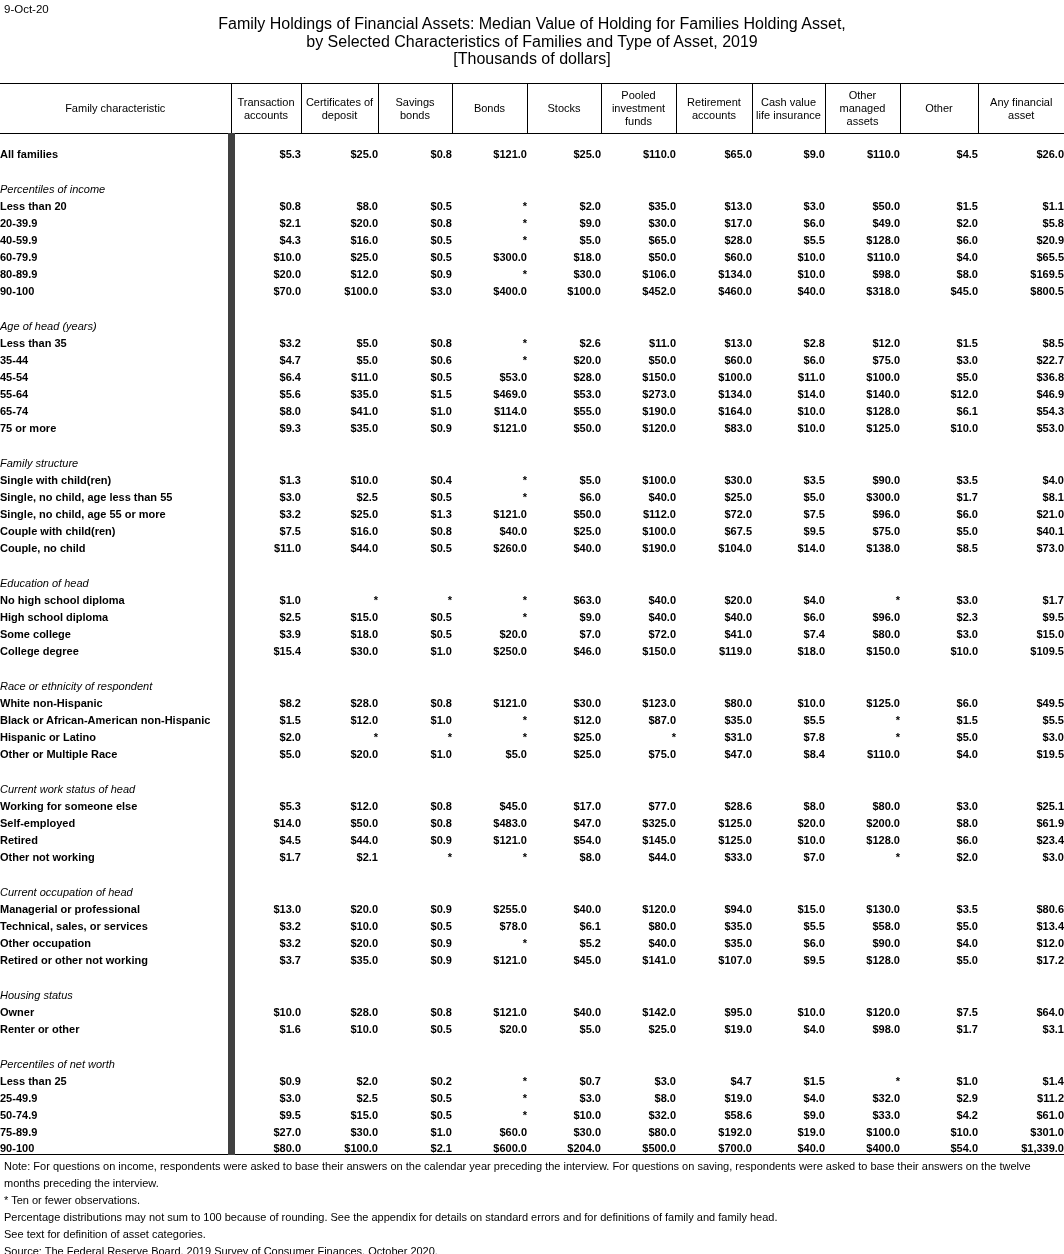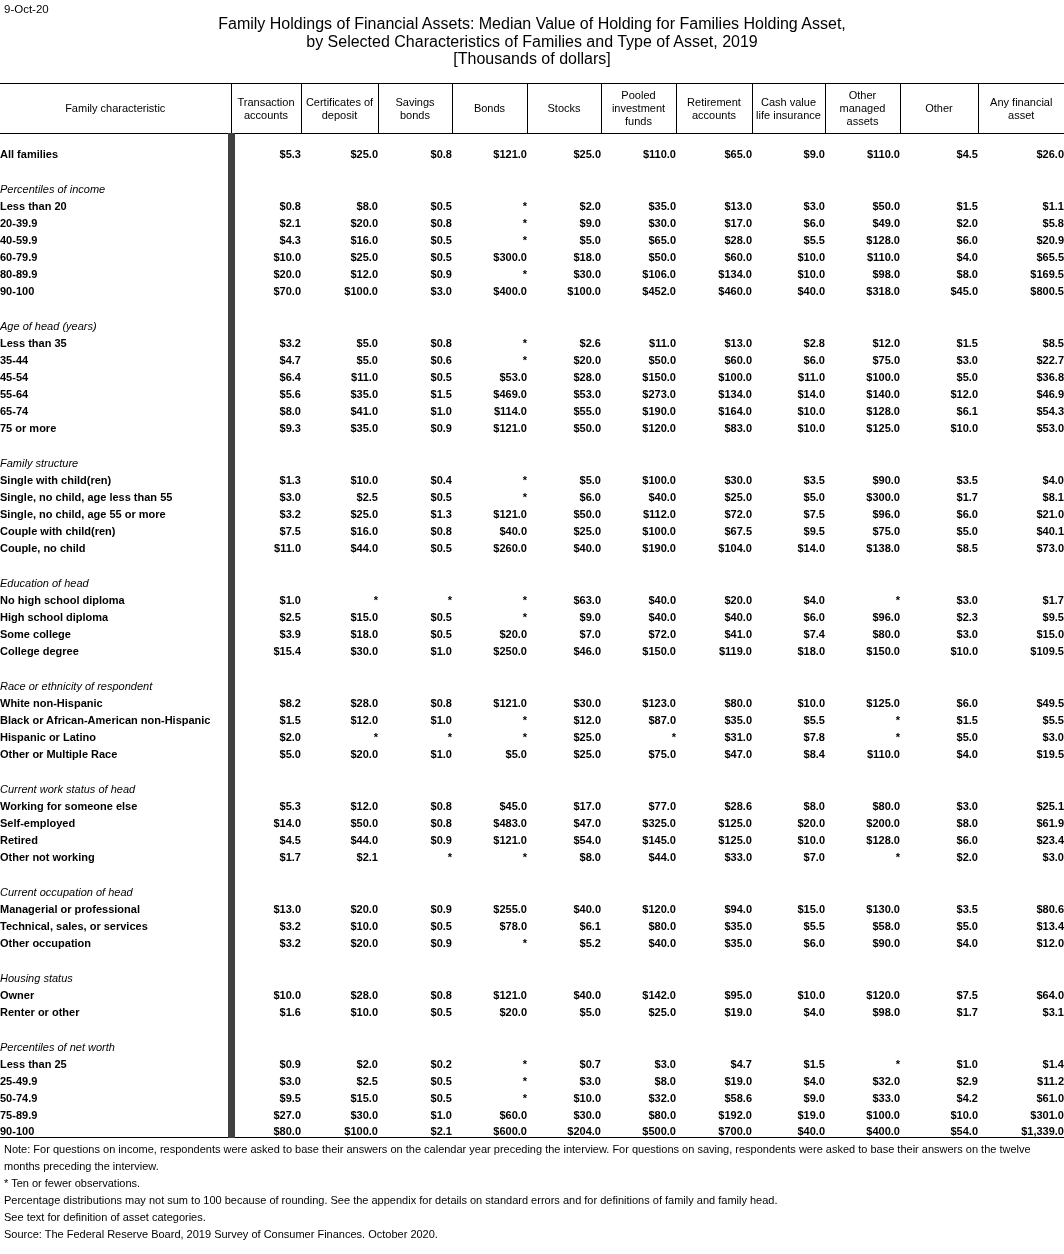--- a/index.html
+++ b/index.html
@@ -593,20 +593,34 @@
           <td class="val">$0.9</td>
           <td class="val">*</td>
           <td class="val">$5.2</td>
           <td class="val">$40.0</td>
           <td class="val">$35.0</td>
           <td class="val">$6.0</td>
           <td class="val">$90.0</td>
           <td class="val">$4.0</td>
           <td class="val">$12.0</td>
         </tr>
+        <tr class="data-row">
+          <td class="lbl">Retired or other not working</td>
+          <td class="val">$3.7</td>
+          <td class="val">$35.0</td>
+          <td class="val">$0.9</td>
+          <td class="val">$121.0</td>
+          <td class="val">$45.0</td>
+          <td class="val">$141.0</td>
+          <td class="val">$107.0</td>
+          <td class="val">$9.5</td>
+          <td class="val">$128.0</td>
+          <td class="val">$5.0</td>
+          <td class="val">$17.2</td>
+        </tr>
         <tr class="spacer-row">
           <td class="lbl"></td>
           <td colspan="11"></td>
         </tr>
         <tr class="section-row">
           <td class="lbl">Housing status</td>
           <td colspan="11"></td>
         </tr>
         <tr class="data-row">
           <td class="lbl">Owner</td>

